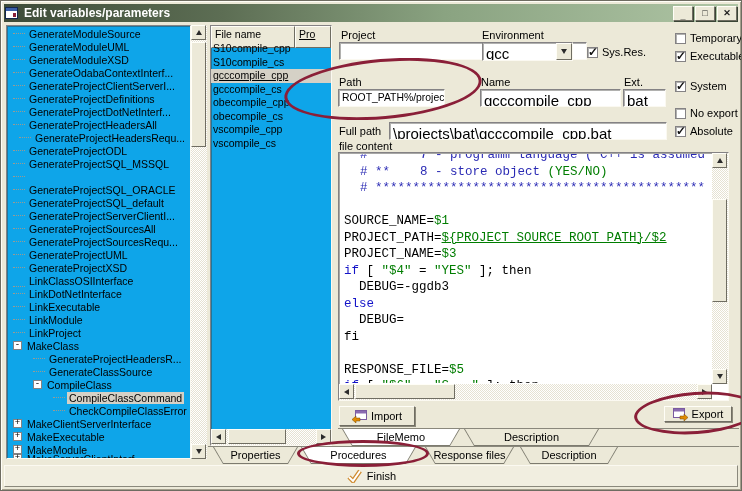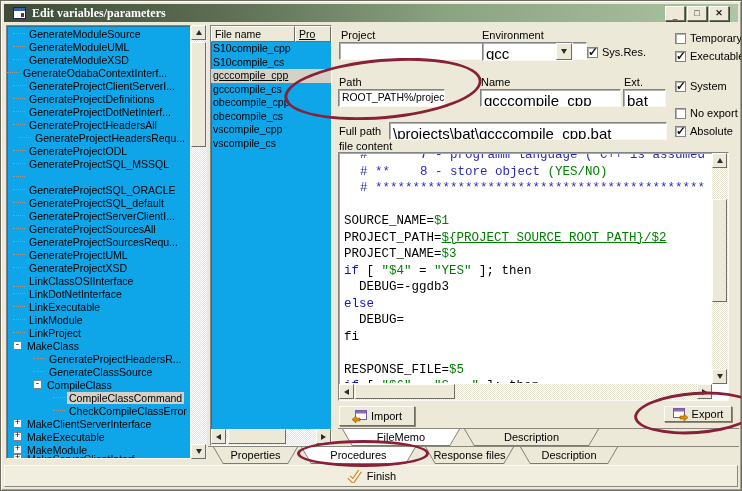--- a/index.html
+++ b/index.html
@@ -1,21 +1,21 @@
 <!DOCTYPE html>
 <html><head>
 <meta charset="utf-8">
 <style>
   html,body{margin:0;padding:0;background:#9aa08e;}
   *{box-sizing:border-box;}
   #screen{position:relative;width:742px;height:491px;font-family:"Liberation Sans",sans-serif;font-size:11px;color:#000;}
   .win{position:absolute;inset:0;background:#ece9d8;border:1px solid #6e6c61;box-shadow:inset 1px 1px 0 #fffef7, inset -1px -1px 0 #a49f8d;overflow:hidden;}
 
   
-  .titlebar{position:absolute;left:3px;top:3px;right:3px;height:18px;background:linear-gradient(90deg,#3d4b38 0%,#5d6e54 30%,#8aa381 60%,#afc5a5 100%);display:flex;align-items:center;padding:0 9px;font-family:Liberation Serif, serif;}
+  .titlebar{position:absolute;left:3px;top:3px;right:3px;height:18px;background:linear-gradient(90deg,#3d4b38 0%,#5d6e54 30%,#8aa381 60%,#afc5a5 100%);display:flex;align-items:center;padding:0 1px;}
   .title-text{color:#fff;font-weight:bold;font-size:12px;margin-left:5px;flex:1;white-space:nowrap;}
   .winbtn{width:20px;height:15px;background:#ece9d8;border:1px solid;border-color:#fffef7 #6f6d62 #6f6d62 #fffef7;box-shadow:1px 1px 0 #3a4536;display:flex;align-items:center;justify-content:center;margin-left:2px;font-size:9px;font-weight:bold;line-height:9px;color:#1c1c1c;}
   .winbtn.min span{transform:translateY(3px);}
 
   
   .sunken{background:#0ea5e9;border:1px solid;border-color:#848284 #fbf9f1 #fbf9f1 #848284;box-shadow:inset 1px 1px 0 rgba(60,60,55,.45);}
   .raised{background:#ece9d8;border:1px solid;border-color:#fffef7 #6f6d62 #6f6d62 #fffef7;}
   .btn{position:absolute;background:#ece9d8;border:1px solid;border-color:#fffef7 #6f6d62 #6f6d62 #fffef7;box-shadow:1px 1px 0 #8c897b;display:flex;align-items:center;justify-content:center;gap:4px;font-size:11px;}
   .lbl{position:absolute;white-space:nowrap;}
   .field{position:absolute;background:#fff;border:1px solid;border-color:#848284 #fbf9f1 #fbf9f1 #848284;box-shadow:inset 1px 1px 0 rgba(60,60,55,.4);padding:2px 2px 0 3px;white-space:nowrap;overflow:hidden;font-size:15px;}
@@ -34,21 +34,21 @@
   .tree-white{position:absolute;left:0;top:0;right:16px;bottom:0;overflow:hidden;}
   .tree-body{position:absolute;left:0;top:1px;right:0;}
   .tree-row{display:flex;align-items:center;height:13px;white-space:nowrap;}
   .tree-row .stub{border-top:1px dotted #9c9a90;height:0;margin-right:2px;}
   .exp{width:9px;height:9px;border:1px solid #848284;background:#fff;font-size:9px;line-height:7px;text-align:center;margin-right:3px;flex:0 0 9px;font-family:"Liberation Mono",monospace;}
   .tree-label{padding:0 2px;font-size:10.5px;}
   .tree-label.sel{background:#d5d1c6;}
 
   
   .filelist-box{position:absolute;left:209px;top:24px;width:122px;height:421px;overflow:hidden;}
-  .fl-header{position:absolute;left:0;top:0;right:0;height:16px;display:flex;}
+  .fl-header{position:absolute;left:0;top:0;right:0;height:22px;display:flex;}
   .fl-hcell{background:#ece9d8;border:1px solid;border-color:#fffef7 #6f6d62 #6f6d62 #fffef7;padding:1px 3px;font-size:10.5px;white-space:nowrap;overflow:hidden;}
   .fl-body{position:absolute;left:0;top:16px;right:0;}
   .fl-row{height:13.5px;padding:0 2px;font-size:10.5px;white-space:nowrap;}
   .fl-row.sel{background:#d5d1c6;text-decoration:underline;}
 
   
   .code-box{position:absolute;left:337px;top:151px;width:391px;height:249px;background:#fff;border:1px solid;border-color:#848284 #fbf9f1 #fbf9f1 #848284;box-shadow:inset 1px 1px 0 rgba(60,60,55,.45);}
   .code-view{position:absolute;left:1px;top:1px;right:17px;bottom:17px;overflow:hidden;background:#fff;}
   .code-content{margin-top:-7px;padding-left:4px;}
   .code-line{font-family:"Liberation Mono",monospace;font-size:12.5px;line-height:16.5px;white-space:pre;}
@@ -108,21 +108,21 @@
               <span class="tree-label">GenerateModuleSource</span>
             </div>
             <div class="tree-row" style="padding-left: 6px;">
               <span class="stub" style="width: 12px;"></span>
               <span class="tree-label">GenerateModuleUML</span>
             </div>
             <div class="tree-row" style="padding-left: 6px;">
               <span class="stub" style="width: 12px;"></span>
               <span class="tree-label">GenerateModuleXSD</span>
             </div>
-            <div class="tree-row" style=" text-align: center;">
+            <div class="tree-row" style="padding-left: 6px; text-align: center;">
               <span class="stub" style="width: 12px;"></span>
               <span class="tree-label">GenerateOdabaContextInterf...</span>
             </div>
             <div class="tree-row" style="padding-left: 6px;">
               <span class="stub" style="width: 12px;"></span>
               <span class="tree-label">GenerateProjectClientServerI...</span>
             </div>
             <div class="tree-row" style="padding-left: 6px;">
               <span class="stub" style="width: 12px;"></span>
               <span class="tree-label">GenerateProjectDefinitions</span>

